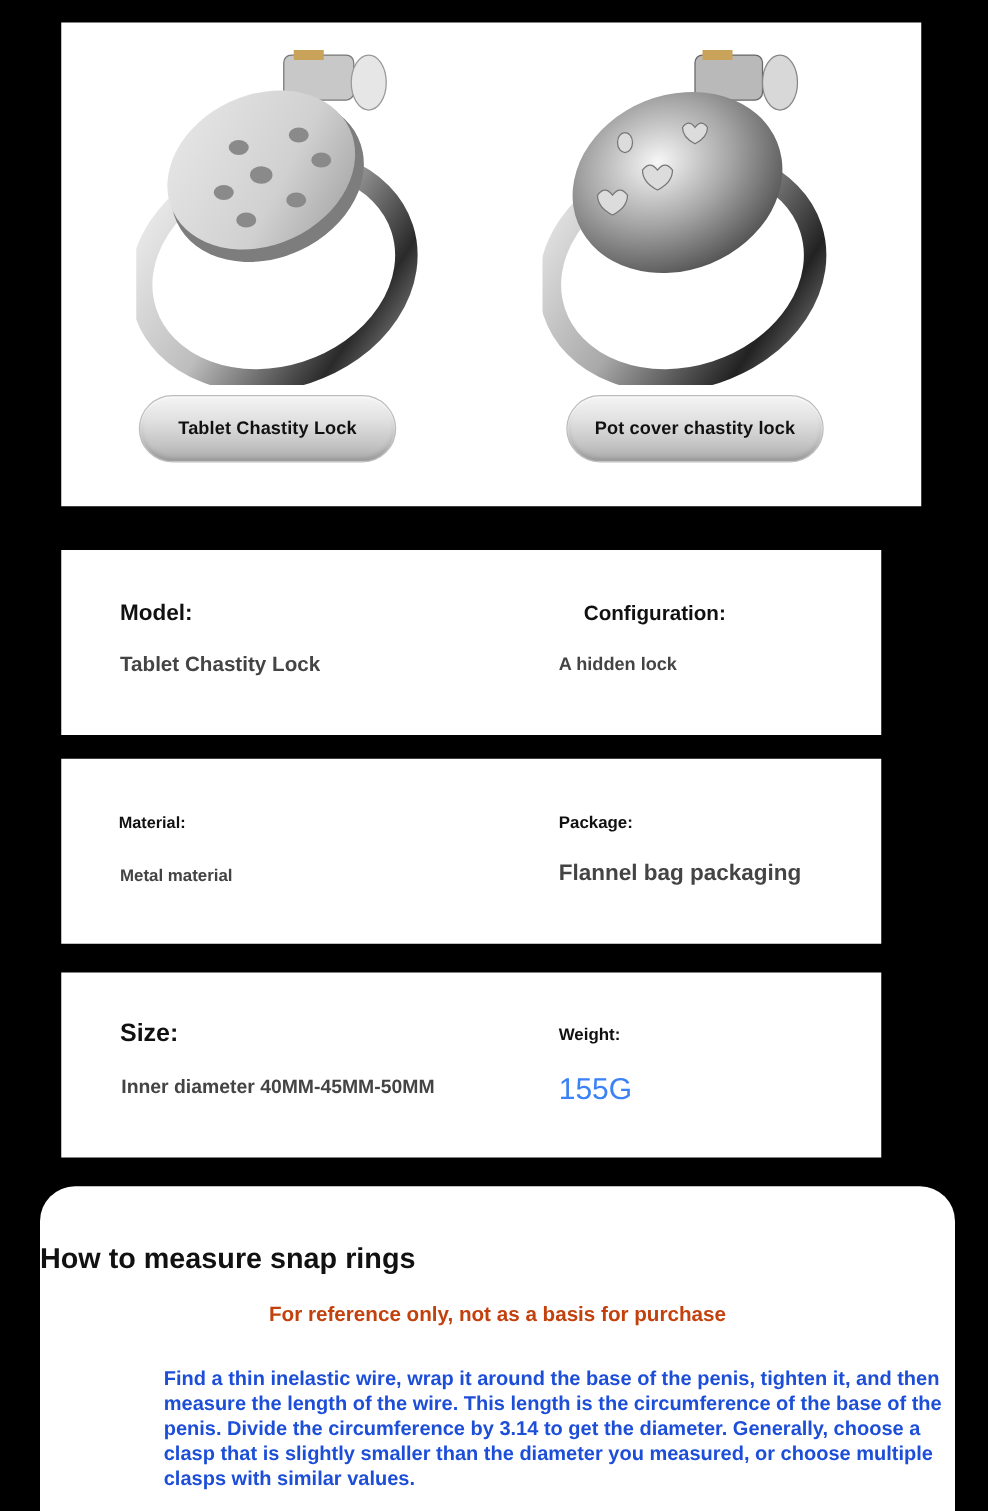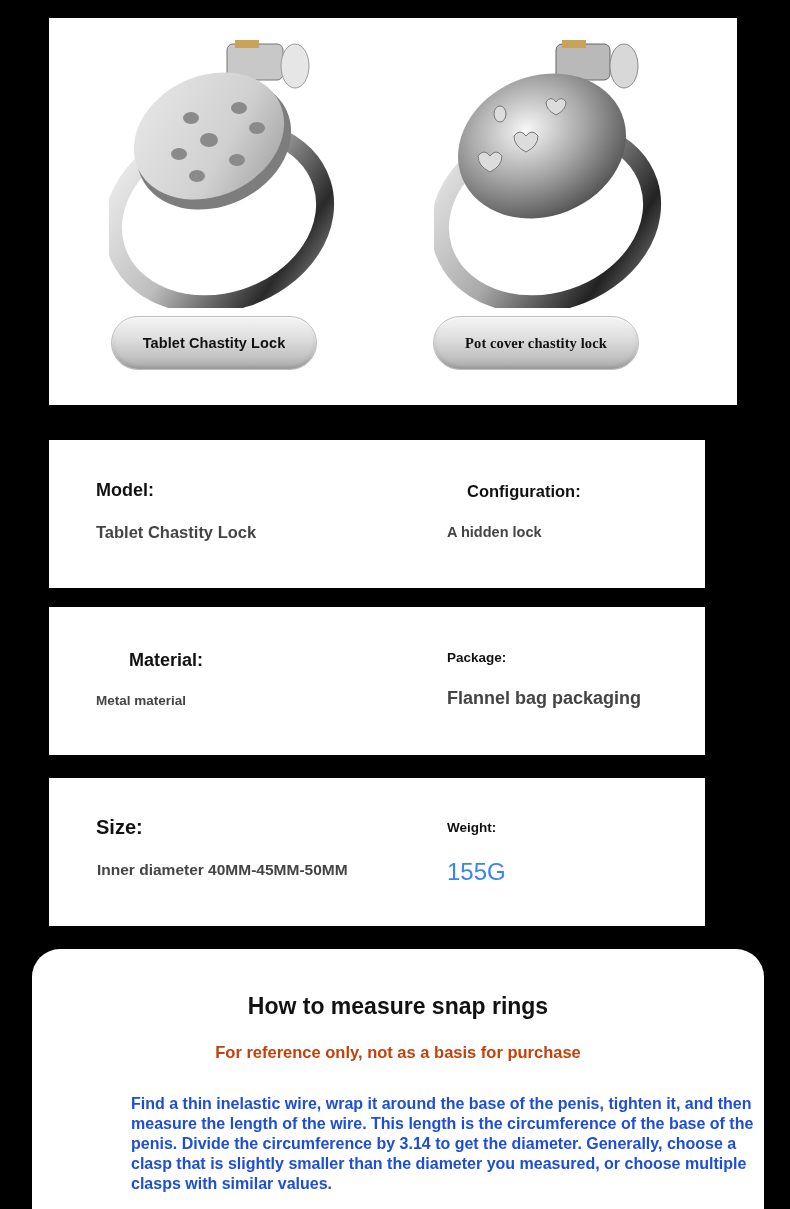--- a/index.html
+++ b/index.html
@@ -18,34 +18,34 @@
     position: absolute; top: 298px; width: 206px; height: 54px;
     border-radius: 27px;
     background: linear-gradient(180deg, #f4f4f4 0%, #e2e2e2 35%, #c4c4c4 75%, #a9a9a9 100%);
     border: 1px solid #bdbdbd;
     box-shadow: inset 0 1px 2px rgba(255,255,255,0.9), inset 0 -2px 4px rgba(0,0,0,0.15);
     display: flex; align-items: center; justify-content: center;
     font-family: "Liberation Sans", sans-serif; font-weight: bold; font-size: 14.5px; color: #111;
     letter-spacing: 0.1px;
   }
   .pill.left { left: 62px; }
-  .pill.right { left: 384px; font-family: Liberation Serif, serif; }
+  .pill.right { left: 404px; }
 
   .spec-card {
     position: absolute; left: 49px; width: 656px; background: #fff;
   }
   .spec-label { position: absolute; font-weight: bold; color: #111; white-space: nowrap; }
   .spec-value { position: absolute; font-weight: bold; color: #444; white-space: nowrap; }
 
   .measure-panel {
     position: absolute; left: 32px; top: 949px; width: 732px; height: 300px;
     background: #fff; border-radius: 28px;
   }
   .measure-title {
-    position: absolute; left: 0; width: 100%; top: 44px; text-align: center;
+    position: absolute; left: 0; width: 100%; top: 44px; text-align: left;
     font-weight: bold; font-size: 23px; color: #111;
   }
   .measure-sub {
     position: absolute; left: 0; width: 100%; top: 94px; text-align: center;
     font-weight: bold; font-size: 16.5px; color: #c2410c;
   }
   .measure-body {
     position: absolute; left: 55px; top: 145px; width: 640px;
     font-weight: bold; font-size: 16px; line-height: 20px; color: #1d4ed8; margin-left: 44px;
   }
@@ -115,21 +115,21 @@
 </div>
 
 <div class="spec-card" style="top:440px;height:148px;">
   <div class="spec-label" style="left:47px;top:40px;font-size:18px;">Model:</div>
   <div class="spec-value" style="left:47px;top:83px;font-size:16.5px;">Tablet Chastity Lock</div>
   <div class="spec-label" style="left:398px;top:42px;font-size:16.5px;margin-left:20px;">Configuration:</div>
   <div class="spec-value" style="left:398px;top:84px;font-size:14.5px;">A hidden lock</div>
 </div>
 
 <div class="spec-card" style="top:607px;height:148px;">
-  <div class="spec-label" style="left:46px;top:43px;font-size:18px;margin-left:34px;">Material:</div>
+  <div class="spec-label" style="left:46px;top:43px;font-size:13px;">Material:</div>
   <div class="spec-value" style="left:47px;top:86px;font-size:13.5px;">Metal material</div>
   <div class="spec-label" style="left:398px;top:43px;font-size:13.5px;">Package:</div>
   <div class="spec-value" style="left:398px;top:81px;font-size:18px;">Flannel bag packaging</div>
 </div>
 
 <div class="spec-card" style="top:778px;height:148px;">
   <div class="spec-label" style="left:47px;top:38px;font-size:20px;">Size:</div>
   <div class="spec-value" style="left:48px;top:83px;font-size:15.5px;">Inner diameter 40MM-45MM-50MM</div>
   <div class="spec-label" style="left:398px;top:42px;font-size:13.5px;">Weight:</div>
   <div class="spec-value" style="left:398px;top:80px;font-size:24px;font-weight:normal;color:#3b82f6;">155G</div>

